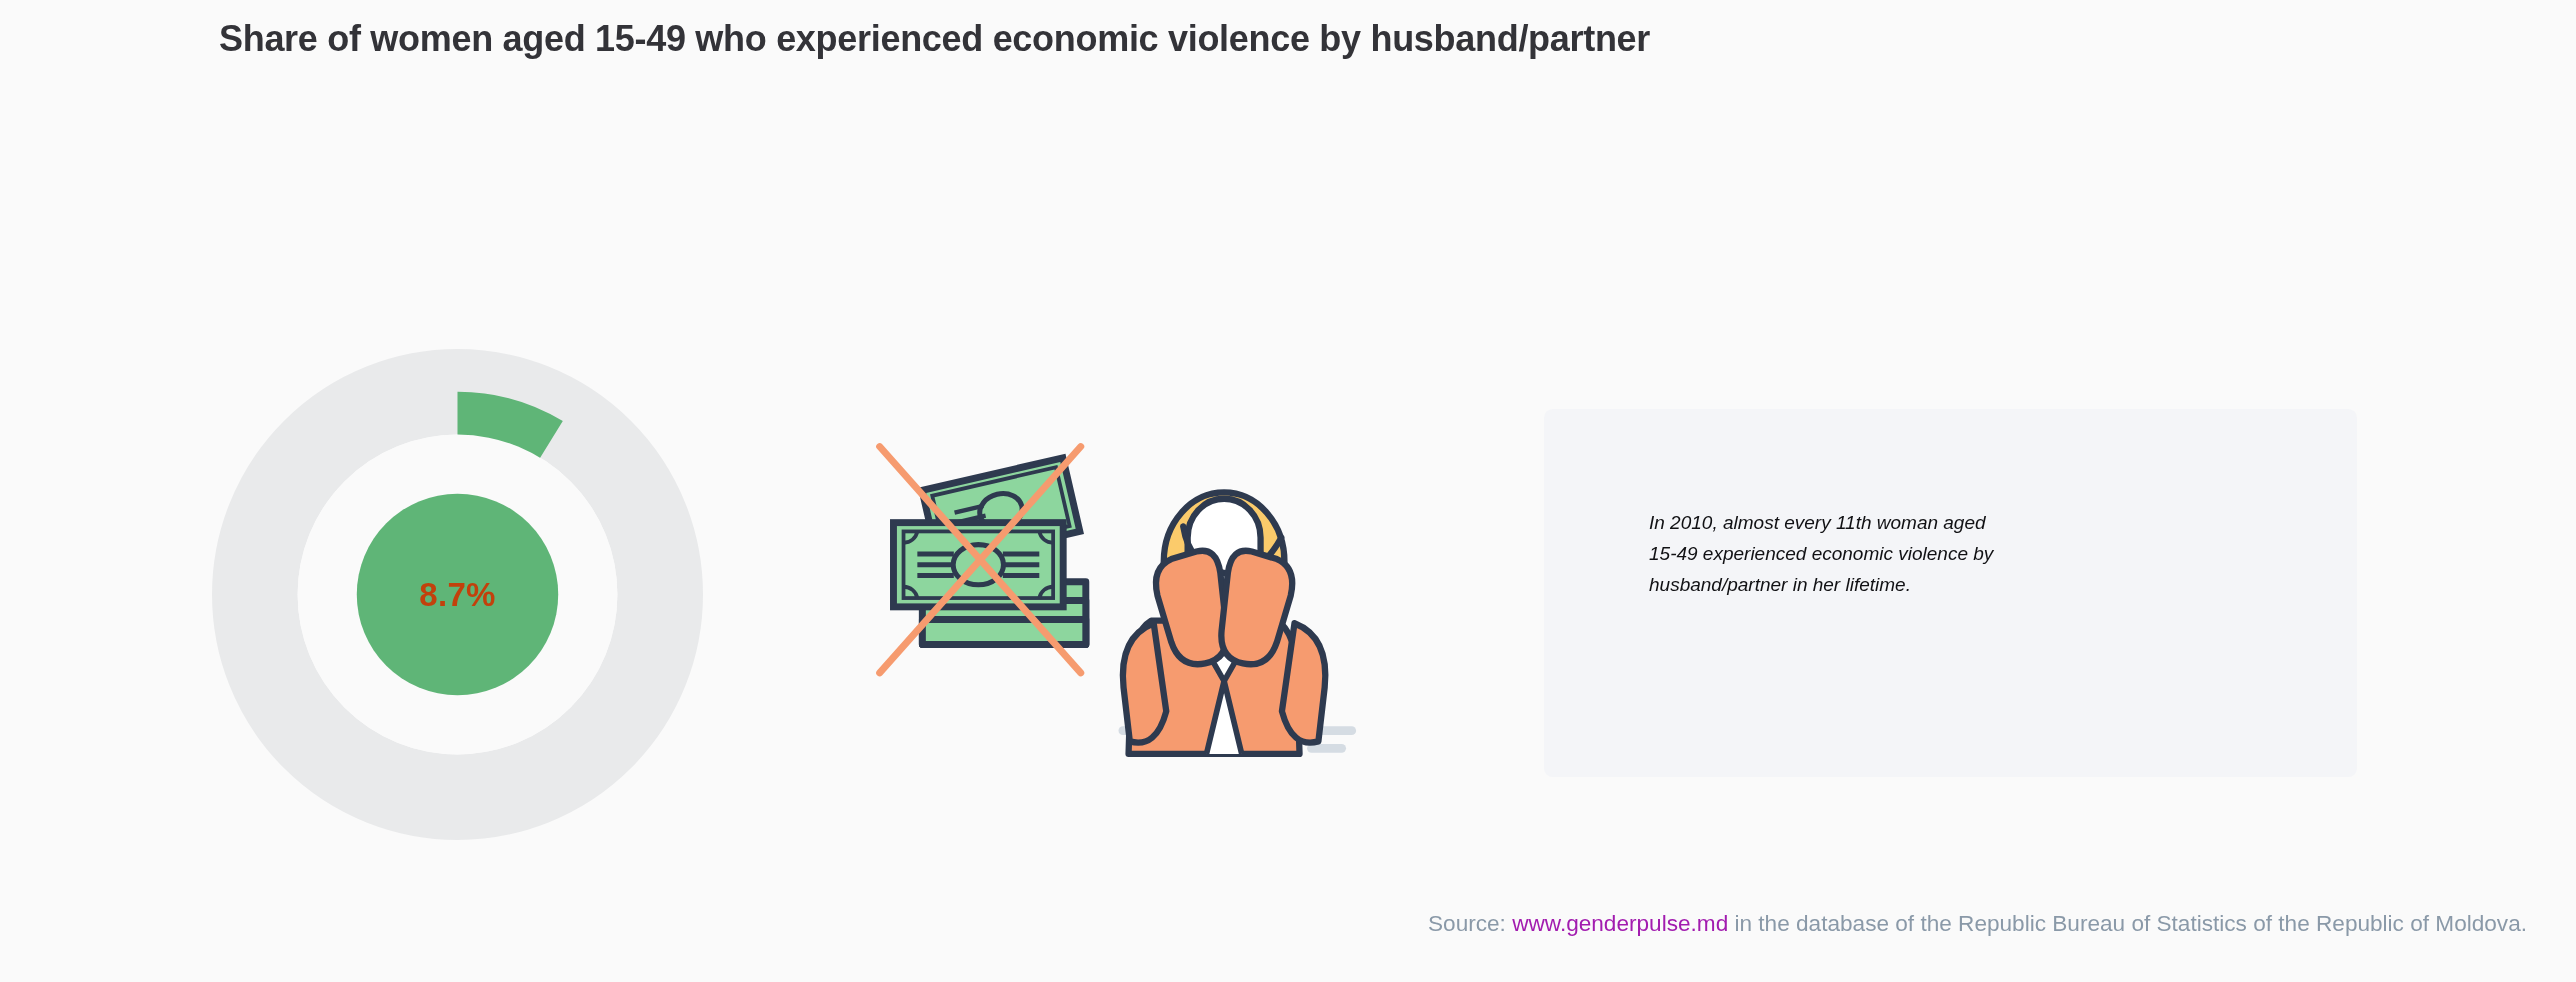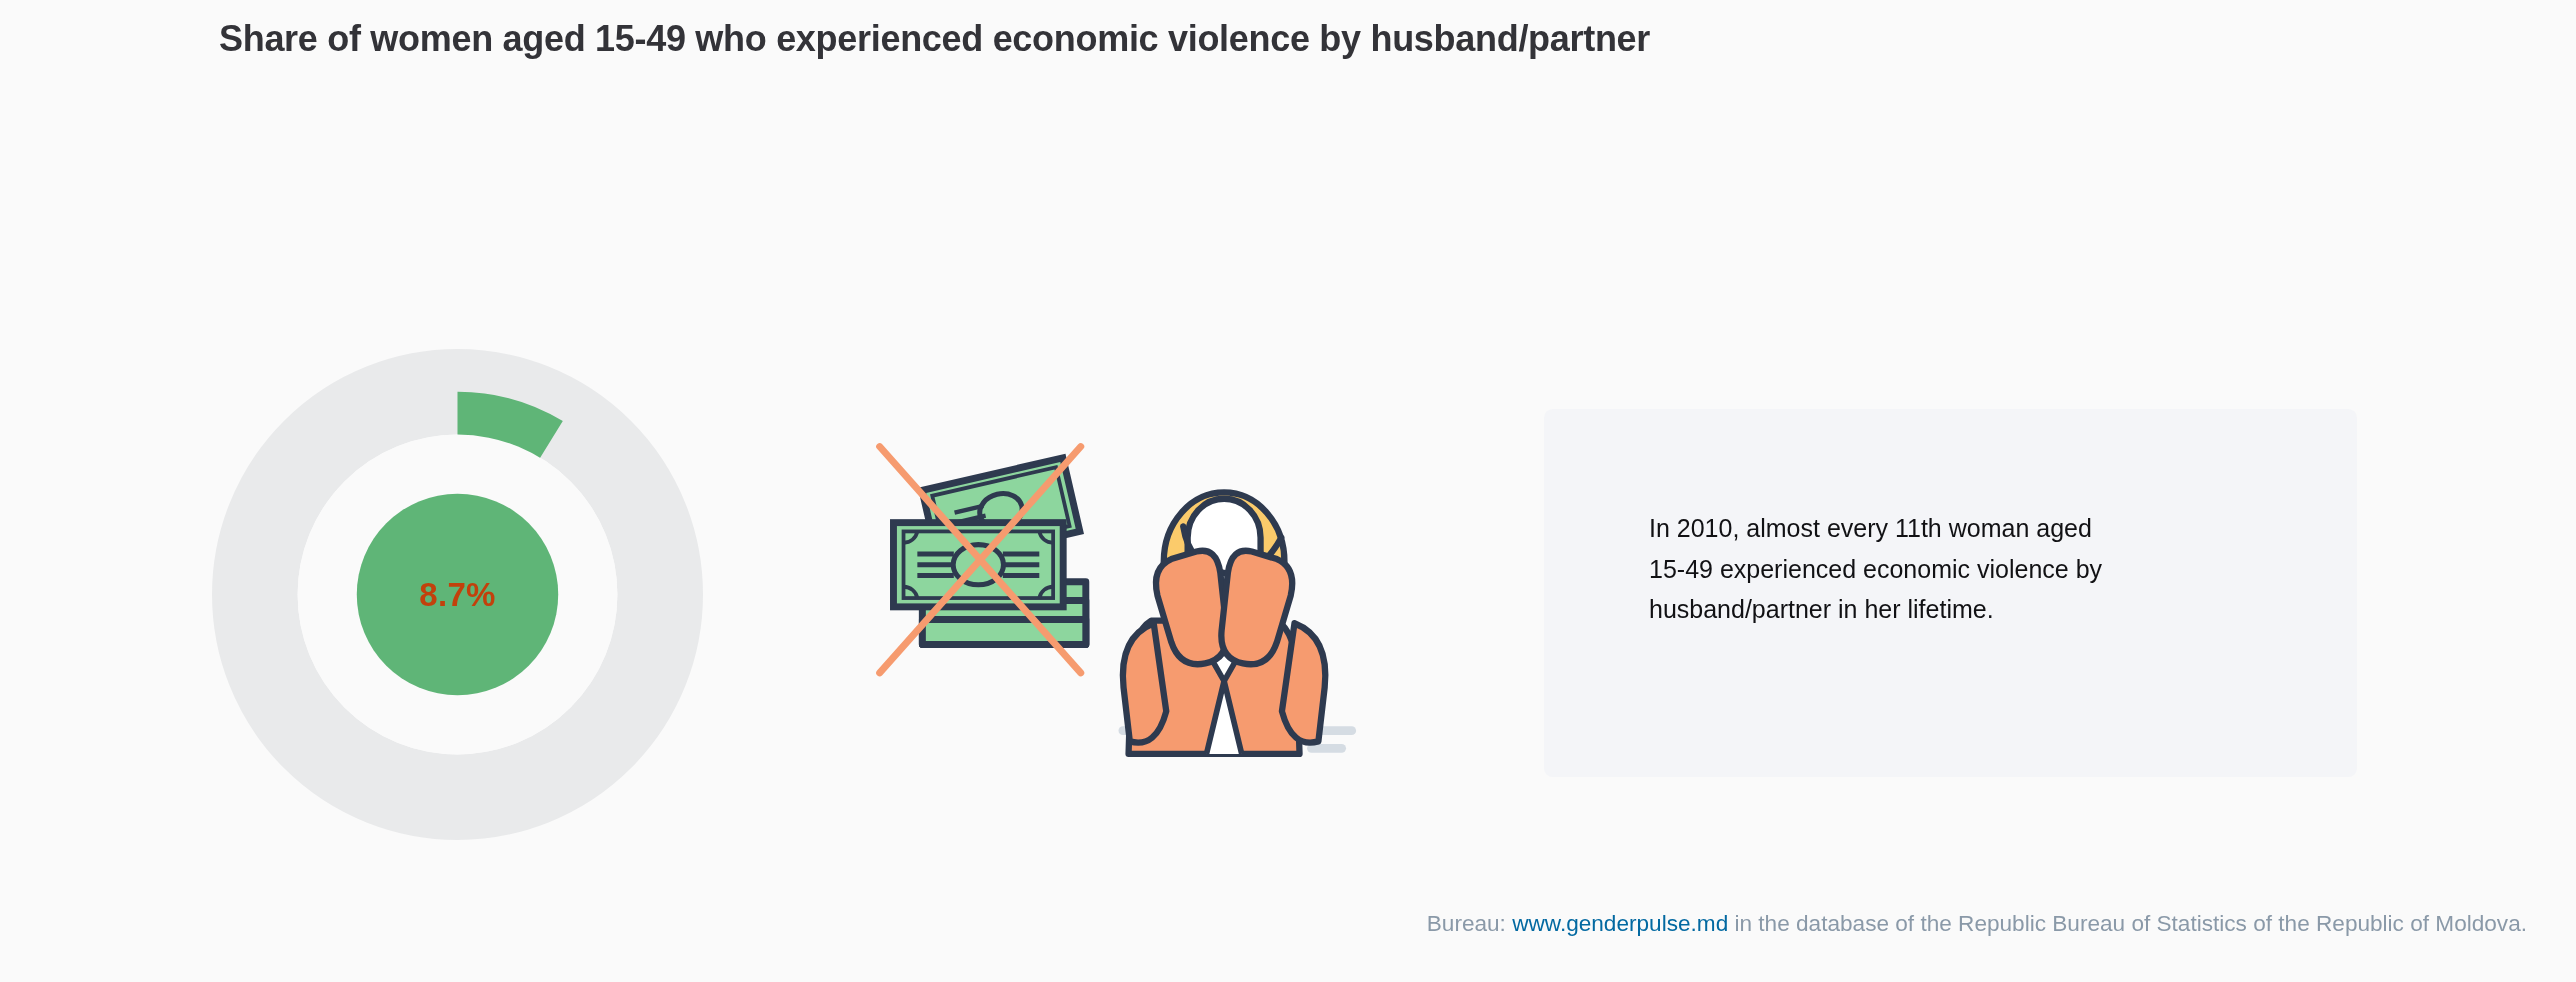--- a/index.html
+++ b/index.html
@@ -81,39 +81,40 @@
     width: 813px;
     height: 368px;
     background: #f4f5f8;
     border-radius: 8.8px;
   }
   .info-text {
     position: absolute;
     left: 105px;
     top: 99px;
     width: 616px;
-    font-size: 25px;
+    font-size: 19px;
     line-height: 1.62;
     color: #111114;
     white-space: pre-line;
+    font-style: italic;
   }
 
   
   .source {
     position: absolute;
     left: 0;
     right: 49px;
     top: 911px;
     text-align: right;
     font-size: 22.6px;
     color: #8a99a8;
     white-space: nowrap;
   }
   .source .link {
-    color: #0369a1;
+    color: #a21caf;
   }
 </style>
 </head>
 <body>
 
 <div class="header">
   <div class="title">Share of women aged 15-49 who experienced economic violence by husband/partner</div>
 </div>
 
 <div class="donut-wrap">
@@ -205,14 +206,14 @@
     </g>
   </svg>
 </div>
 
 <div class="info-panel">
   <div class="info-text">In 2010, almost every 11th woman aged
 15-49 experienced economic violence by
 husband/partner in her lifetime.</div>
 </div>
 
-<div class="source"><span>Bureau: </span><span class="link">www.genderpulse.md</span><span> in the database of the Republic Bureau of Statistics of the Republic of Moldova.</span></div>
+<div class="source"><span>Source: </span><span class="link">www.genderpulse.md</span><span> in the database of the Republic Bureau of Statistics of the Republic of Moldova.</span></div>
 
 
 </body></html>

